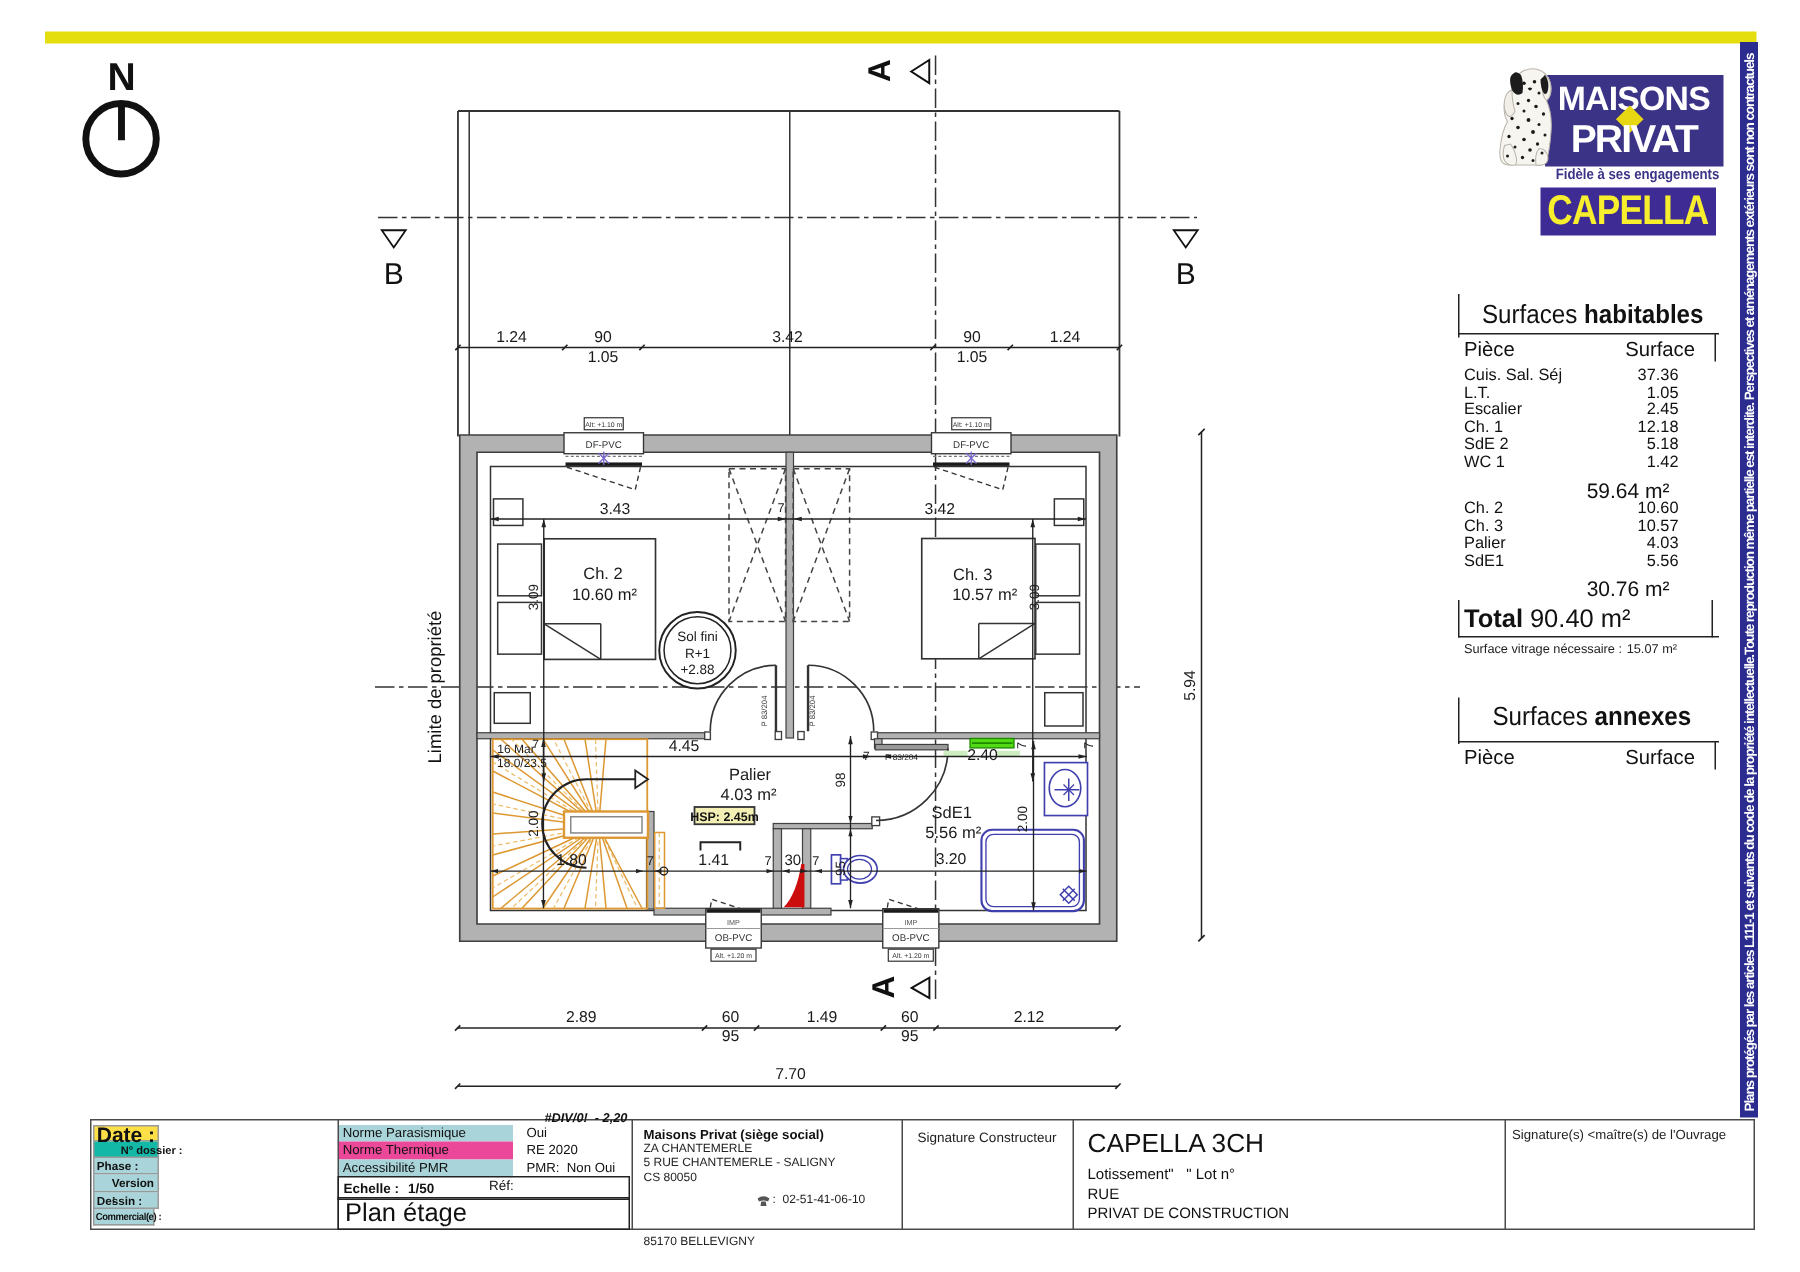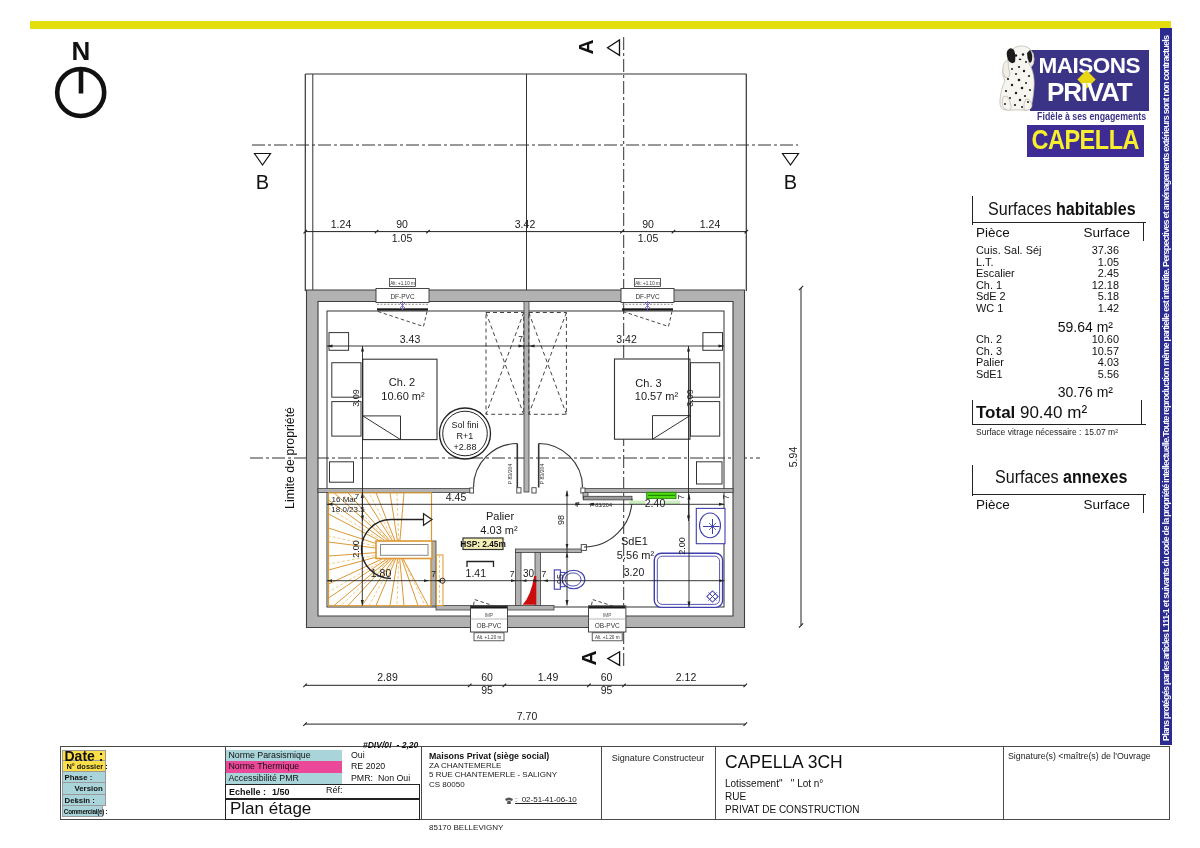--- a/index.html
+++ b/index.html
@@ -536,21 +536,21 @@
 
 <div class="abs" style="left:60px;top:746px;width:1110px;height:73.5px;border:1.5px solid #4a4a4a;box-sizing:border-box;"></div>
 <div class="abs" style="left:225px;top:746px;width:1px;height:73.5px;background:#4a4a4a;"></div>
 <div class="abs" style="left:420.5px;top:746px;width:1px;height:73.5px;background:#4a4a4a;"></div>
 <div class="abs" style="left:600.5px;top:746px;width:1px;height:73.5px;background:#4a4a4a;"></div>
 <div class="abs" style="left:715px;top:746px;width:1px;height:73.5px;background:#4a4a4a;"></div>
 <div class="abs" style="left:1002.5px;top:746px;width:1px;height:73.5px;background:#4a4a4a;"></div>
 
 <div class="abs" style="left:61.5px;top:749.5px;width:44px;height:68px;">
   <div style="height:11.3px;background:#fde047;border:0.5px solid #9a9a9a;font-size:14px;font-weight:bold;color:#111;padding-left:2px;line-height:11px;box-sizing:border-box;">Date :</div>
-  <div style="height:11.3px;background:#fde047;border:0.5px solid #9a9a9a;border-top:none;font-size:7.4px;font-weight:bold;color:#111;padding-left:4px;line-height:11px;box-sizing:border-box;white-space:nowrap;">N° dossier :</div>
+  <div style="height:11.3px;background:#14b8a6;border:0.5px solid #9a9a9a;border-top:none;font-size:7.4px;font-weight:bold;color:#111;padding-left:18px;line-height:11px;box-sizing:border-box;white-space:nowrap;">N° dossier :</div>
   <div style="height:11.3px;background:#a9d4d9;border:0.5px solid #9a9a9a;border-top:none;font-size:7.8px;font-weight:bold;color:#111;padding-left:2px;line-height:11px;box-sizing:border-box;">Phase :</div>
   <div style="height:11.3px;background:#a9d4d9;border:0.5px solid #9a9a9a;border-top:none;font-size:7.8px;font-weight:bold;color:#111;padding-left:12px;line-height:11px;box-sizing:border-box;">Version :</div>
   <div style="height:11.3px;background:#a9d4d9;border:0.5px solid #9a9a9a;border-top:none;font-size:7.8px;font-weight:bold;color:#111;padding-left:2px;line-height:11px;box-sizing:border-box;">Dessin :</div>
   <div style="height:11.3px;background:#a9d4d9;border:0.5px solid #9a9a9a;border-top:none;font-size:6.8px;font-weight:bold;color:#111;padding-left:1px;line-height:11.5px;box-sizing:border-box;white-space:nowrap;letter-spacing:-0.3px;transform:scaleX(0.93);transform-origin:left;">Commercial(e) :</div>
 </div>
 
 
 <div class="abs" style="left:225.5px;top:749.5px;width:116px;">
   <div style="height:11.5px;background:#a9d4d9;font-size:8.8px;color:#111;padding-left:3px;line-height:11.5px;">Norme Parasismique</div>
   <div style="height:11.5px;background:#ec4899;font-size:8.8px;color:#111;padding-left:3px;line-height:11.5px;">Norme Thermique</div>
@@ -567,21 +567,21 @@
 
 <div class="abs" style="left:225px;top:798px;width:195px;height:21.5px;border:1.5px solid #222;box-sizing:border-box;"></div>
 <div class="abs" style="left:230px;top:799px;font-size:17px;color:#111;">Plan étage</div>
 
 <div class="abs" style="left:429px;top:750.5px;font-size:8.8px;font-weight:bold;color:#111;">Maisons Privat (siège social)</div>
 <div class="abs" style="left:429px;top:761px;font-size:8px;line-height:9.4px;color:#222;">ZA CHANTEMERLE<br>5 RUE CHANTEMERLE - SALIGNY<br>CS 80050</div>
 <div class="abs" style="left:429px;top:794.5px;font-size:8px;color:#222;margin-top:28px;">85170 BELLEVIGNY</div>
 <svg class="abs" style="left:504px;top:795.5px" width="10" height="8" viewBox="0 0 10 8">
       <path d="M1,3 Q5,0 9,3 L8,5 Q5,3.5 2,5 Z M3.5,5 L6.5,5 L7,8 L3,8 Z" fill="#555"></path>
     </svg>
-<div class="abs" style="left:515px;top:794.5px;font-size:8px;color:#222;text-decoration:underline;">:&nbsp; 02-51-41-06-10</div>
+<div class="abs" style="left:515px;top:794.5px;font-size:8px;color:#222;">:&nbsp; 02-51-41-06-10</div>
 
 <div class="abs" style="left:601px;top:753px;width:114px;text-align:center;font-size:9px;color:#222;">Signature Constructeur</div>
 
 <div class="abs" style="left:725px;top:752px;font-size:17.5px;color:#111;">CAPELLA 3CH</div>
 <div class="abs" style="left:725px;top:778px;font-size:10px;color:#111;">Lotissement"&nbsp;&nbsp; " Lot n°</div>
 <div class="abs" style="left:725px;top:791px;font-size:10px;color:#111;">RUE</div>
 <div class="abs" style="left:725px;top:804px;font-size:10px;color:#111;">PRIVAT DE CONSTRUCTION</div>
 
 <div class="abs" style="left:1008px;top:751px;font-size:8.8px;color:#222;">Signature(s) &lt;maître(s) de l'Ouvrage</div>
 

